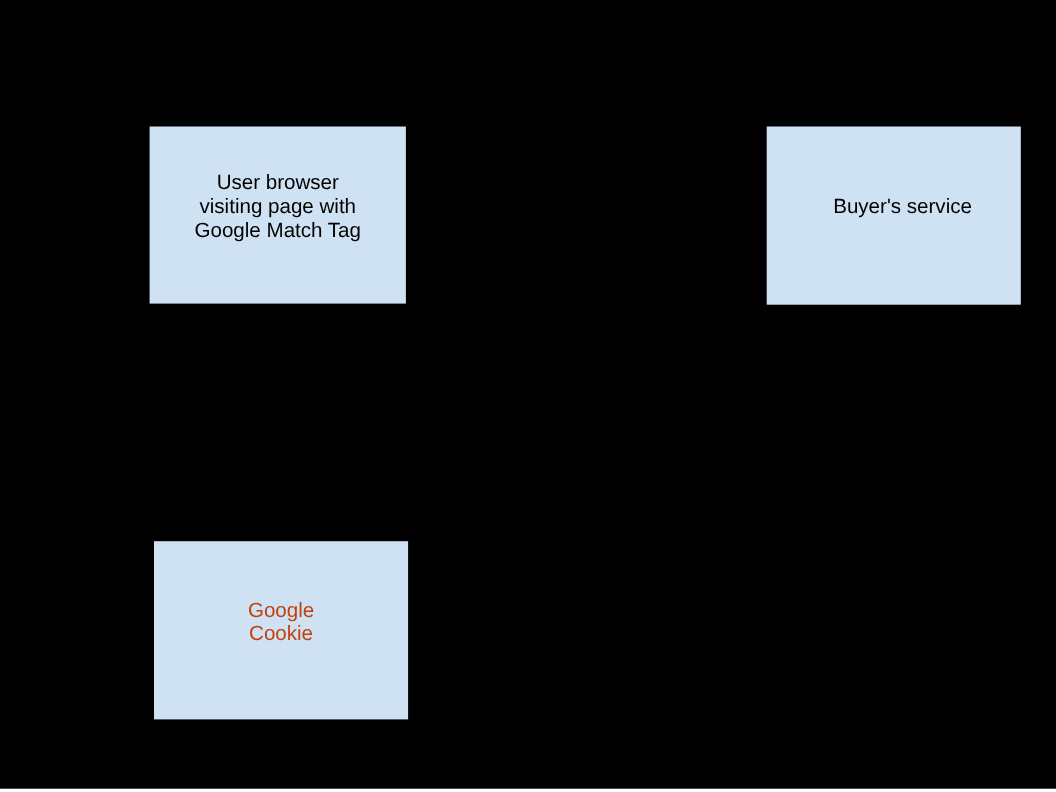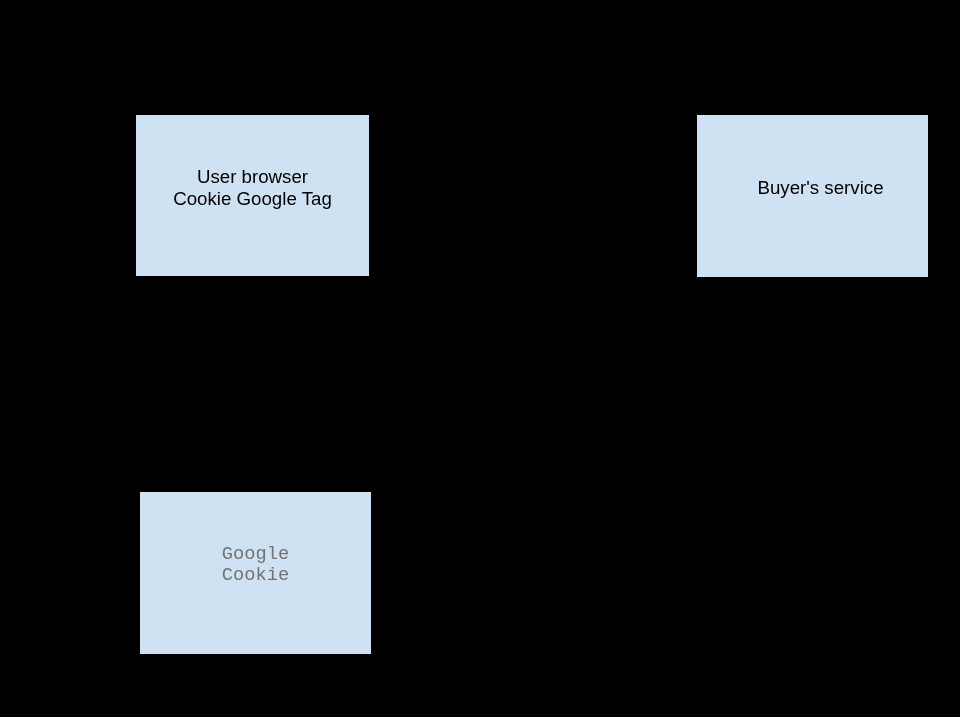--- a/index.html
+++ b/index.html
@@ -44,30 +44,31 @@
   }
 </style>
 </head>
 <body>
 
 <div class="stage" style="background-color: rgb(0, 0, 0);">
 
   <div class="node node-user-browser" style="background-color: rgb(207, 226, 243);">
     <div class="node-inner" style="color: rgb(0, 0, 0);">
       <div>User browser</div>
-      <div>Cookie Google Tag</div>
+      <div>visiting page with</div>
+      <div>Google Match Tag</div>
     </div>
   </div>
 
   <div class="node node-buyers-service" style="background-color: rgb(207, 226, 243);">
     <div class="node-inner" style="color: rgb(0, 0, 0); padding-left: 16px;">
       <div>Buyer's service</div>
     </div>
   </div>
 
   <div class="node node-google-cms" style="background-color: rgb(207, 226, 243);">
-    <div class="node-inner" style="color: #737373; font-family: Liberation Mono, monospace;">
+    <div class="node-inner" style="color: #c2410c;">
       <div>Google</div>
       <div>Cookie</div>
     </div>
   </div>
 
 </div>
 
 </body></html>

